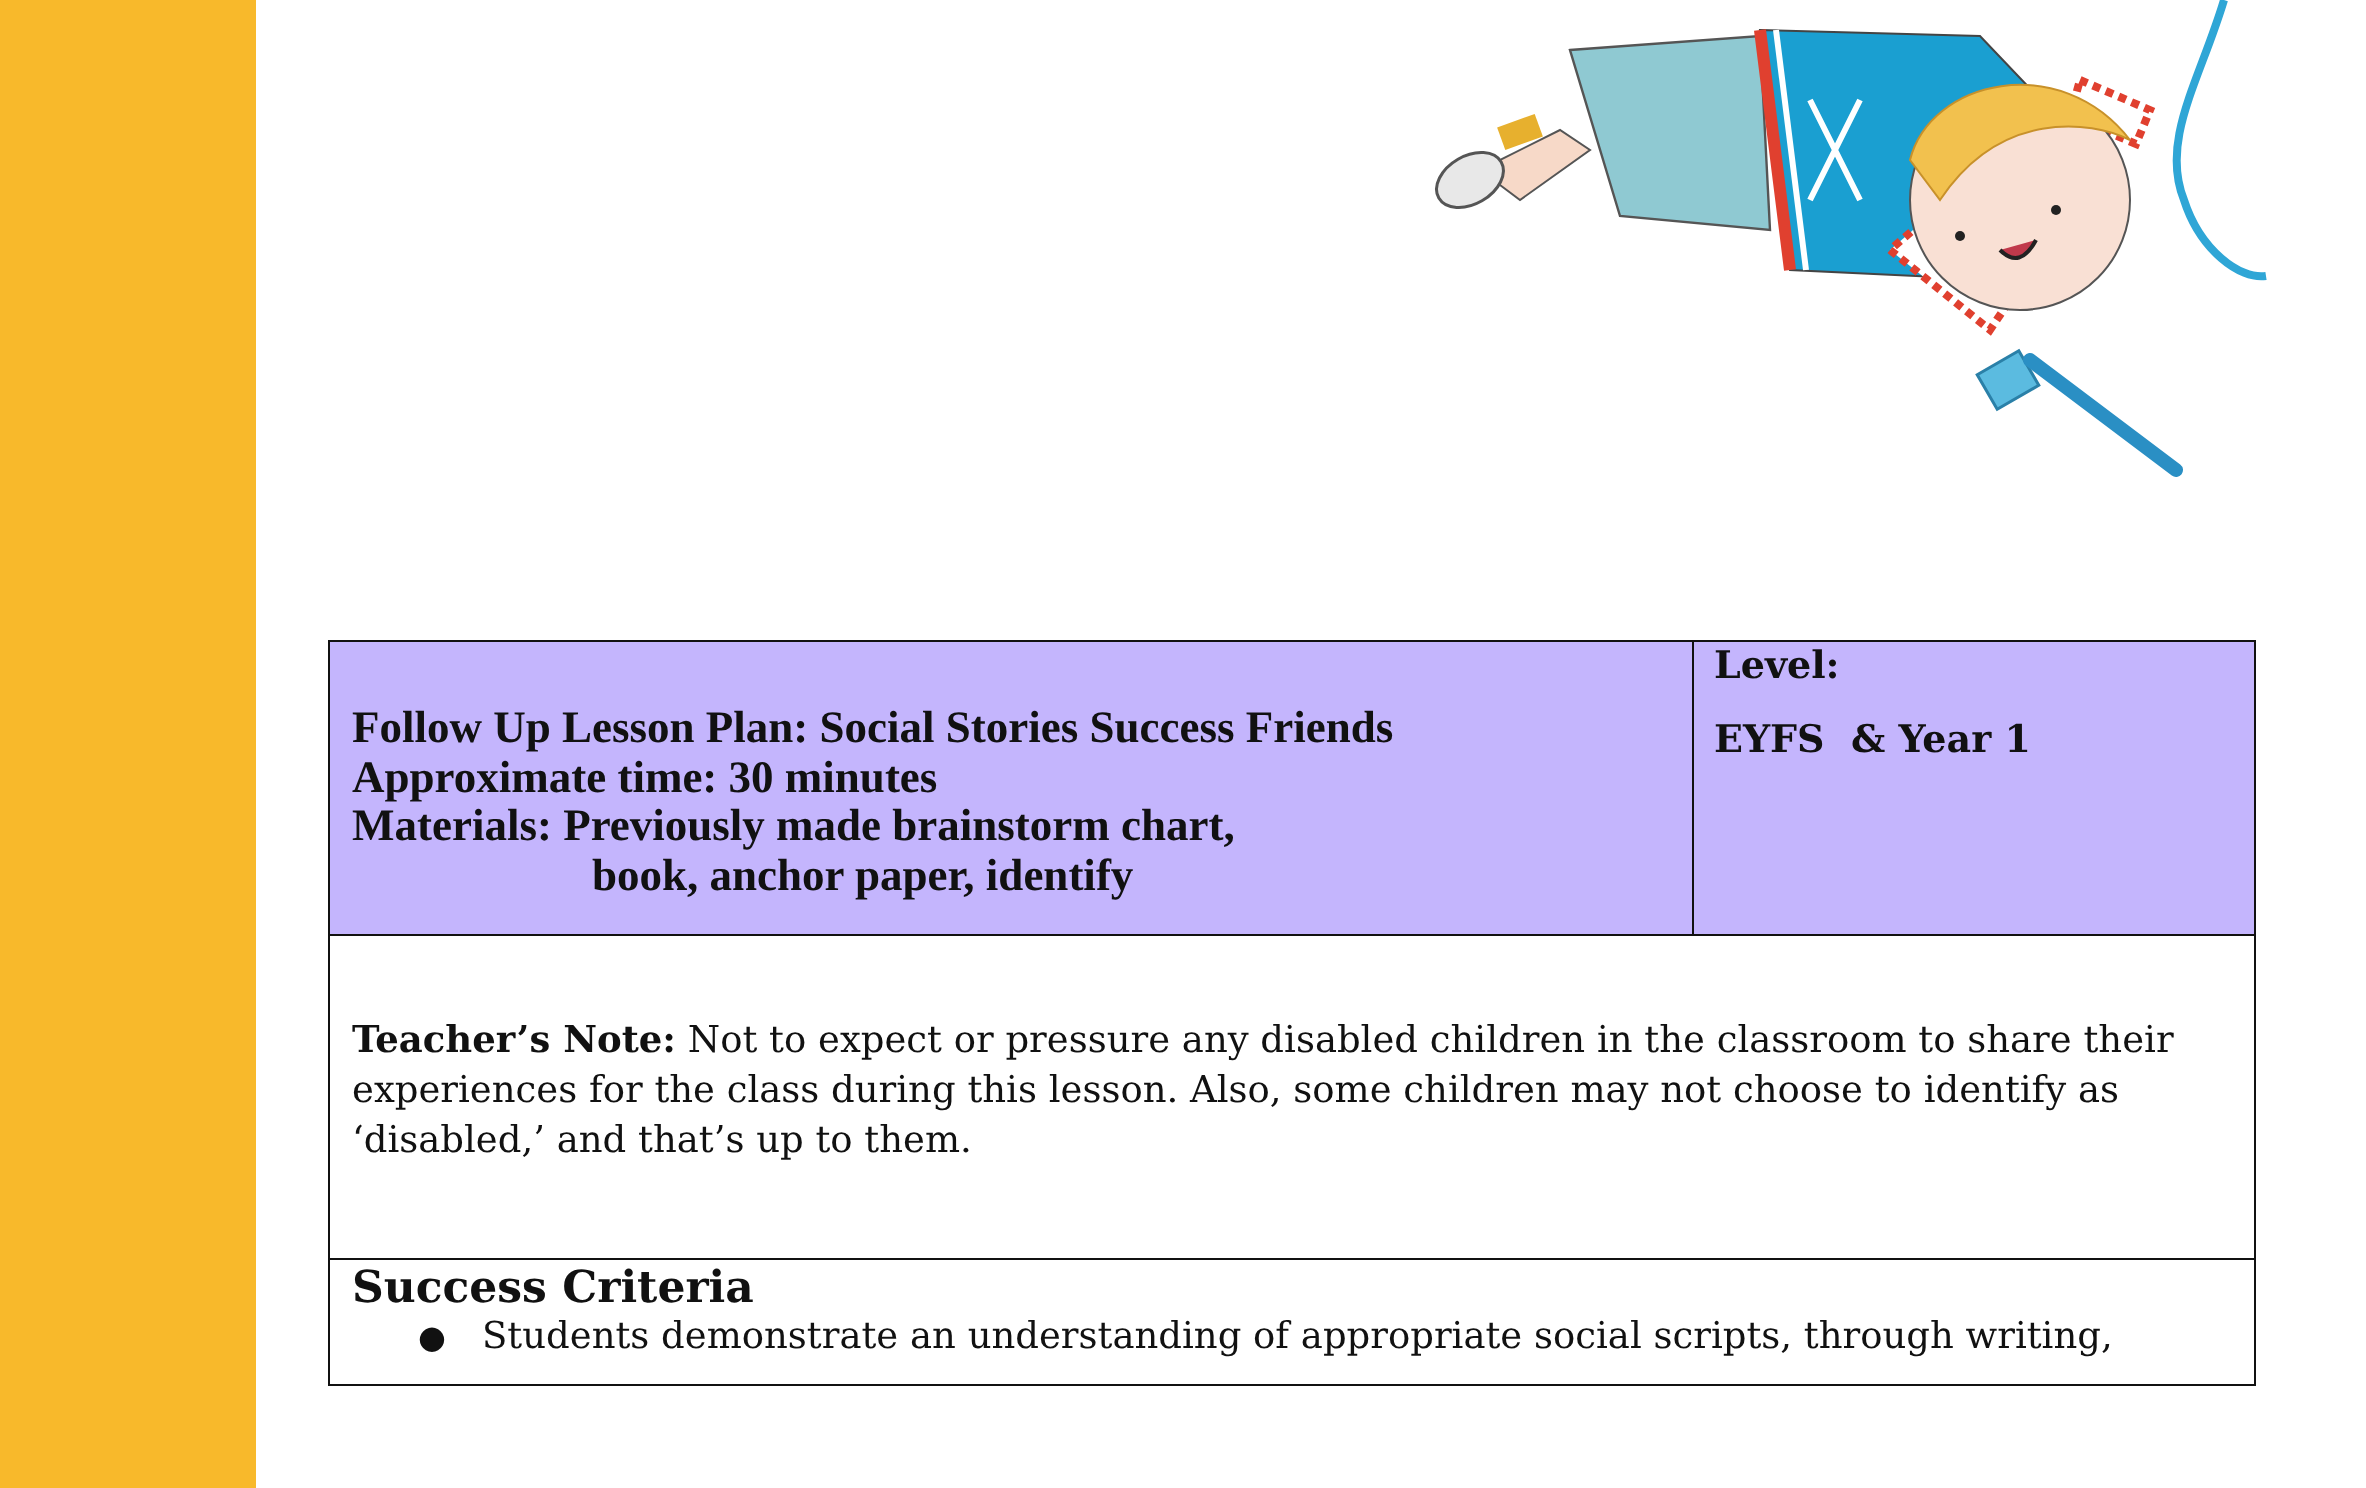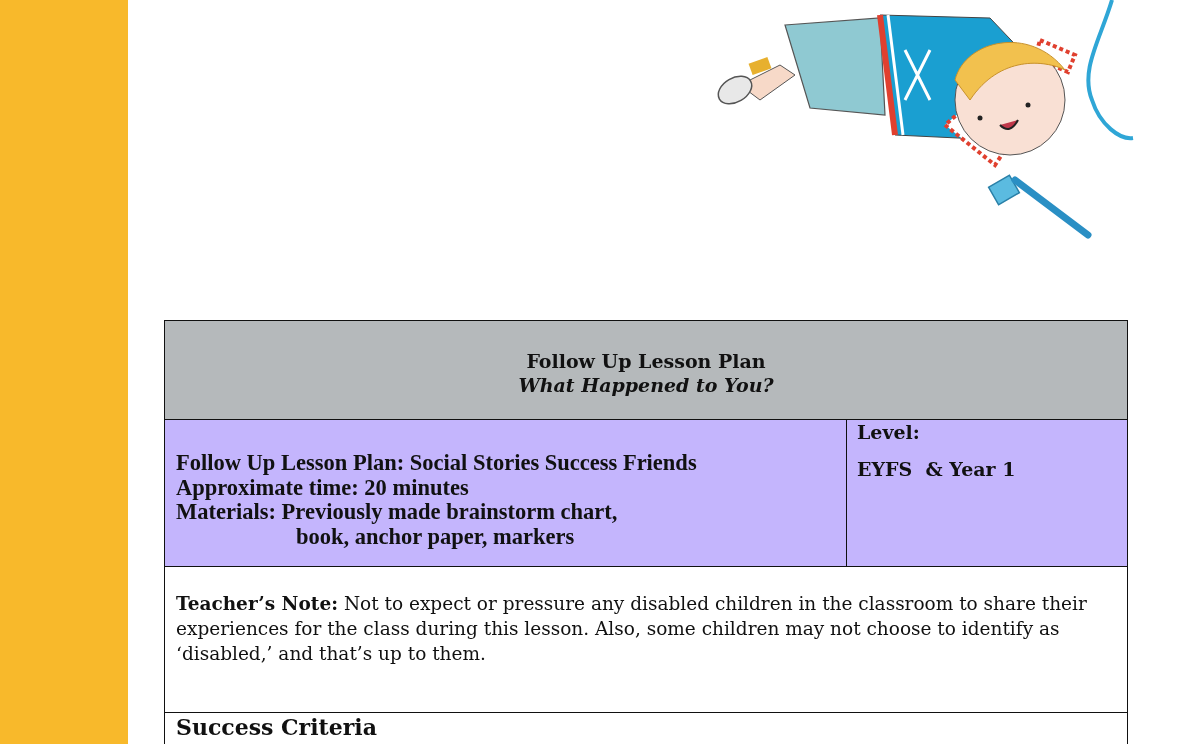--- a/index.html
+++ b/index.html
@@ -46,21 +46,21 @@
       display: block; white-space: nowrap;
     }
     .info-line.indent { padding-left: 120px; }
     .info-left .inner { margin-top: 14px; }
     .info-right { padding: 0 0 0 10px !important; }
     .level-line {
       font-family: "DejaVu Serif", serif; font-weight: bold; font-size: 19px; line-height: 25px;
       display: block; white-space: nowrap; margin-top: 12px;
     }
     .level-line:first-child { margin-top: 0; }
-    .row-note td { background: #fff; height: 121px; padding: 24px 11px 0 11px; }
+    .row-note td { background: #fff; height: 121px; padding: 40px 11px 0 11px; }
     .note-text {
       font-family: "DejaVu Serif", serif; font-size: 18.5px; line-height: 25px; margin: 0;
     }
     .note-label { font-weight: bold; }
     .row-criteria td { background: #fff; height: 60px; padding: 2px 11px 0 11px; }
     .criteria-title {
       font-family: "DejaVu Serif", serif; font-weight: bold; font-size: 22px; line-height: 24px; display: block;
     }
     .criteria-list {
       margin: 0; padding: 0 0 0 45px; list-style: none;
@@ -102,33 +102,27 @@
   <circle cx="280" cy="118" r="2.5" fill="#222"></circle>
   <circle cx="328" cy="105" r="2.5" fill="#222"></circle>
   <path d="M300 125 Q310 135 318 120" stroke="#222" stroke-width="2" fill="#c0394b"></path>
 
   <rect x="292" y="180" width="24" height="20" fill="#5bbbe0" stroke="#2a80a8" stroke-width="1.5" transform="rotate(-30 304 190)"></rect>
   <path d="M315 180 L388 235" stroke="#2a8fc4" stroke-width="7" stroke-linecap="round"></path>
 </svg>
 
 <table class="lesson-table">
   <tbody>
-      <tr class="row-title">
-    <td colspan="2">
-      <span class="title-main">Follow Up Lesson Plan</span>
-      <span class="title-sub">What Happened to You?</span>
-    </td>
-  </tr>
   <tr class="row-info">
     <td class="info-left">
       <div class="inner">
         <span class="info-line">Follow Up Lesson Plan: Social Stories Success Friends</span>
-        <span class="info-line">Approximate time: 20 minutes</span>
+        <span class="info-line">Approximate time: 30 minutes</span>
         <span class="info-line">Materials: Previously made brainstorm chart,</span>
-        <span class="info-line indent">book, anchor paper, markers</span>
+        <span class="info-line indent">book, anchor paper, identify</span>
       </div>
     </td>
     <td class="info-right">
       <span class="level-line">Level:</span>
       <span class="level-line" style="white-space:pre">EYFS  &amp; Year 1</span>
     </td>
   </tr>
   <tr class="row-note">
     <td colspan="2">
       <p class="note-text"><span class="note-label">Teacher’s Note:</span><span> Not to expect or pressure any disabled children in the classroom to share their experiences for the class during this lesson. Also, some children may not choose to identify as ‘disabled,’ and that’s up to them.</span></p>

